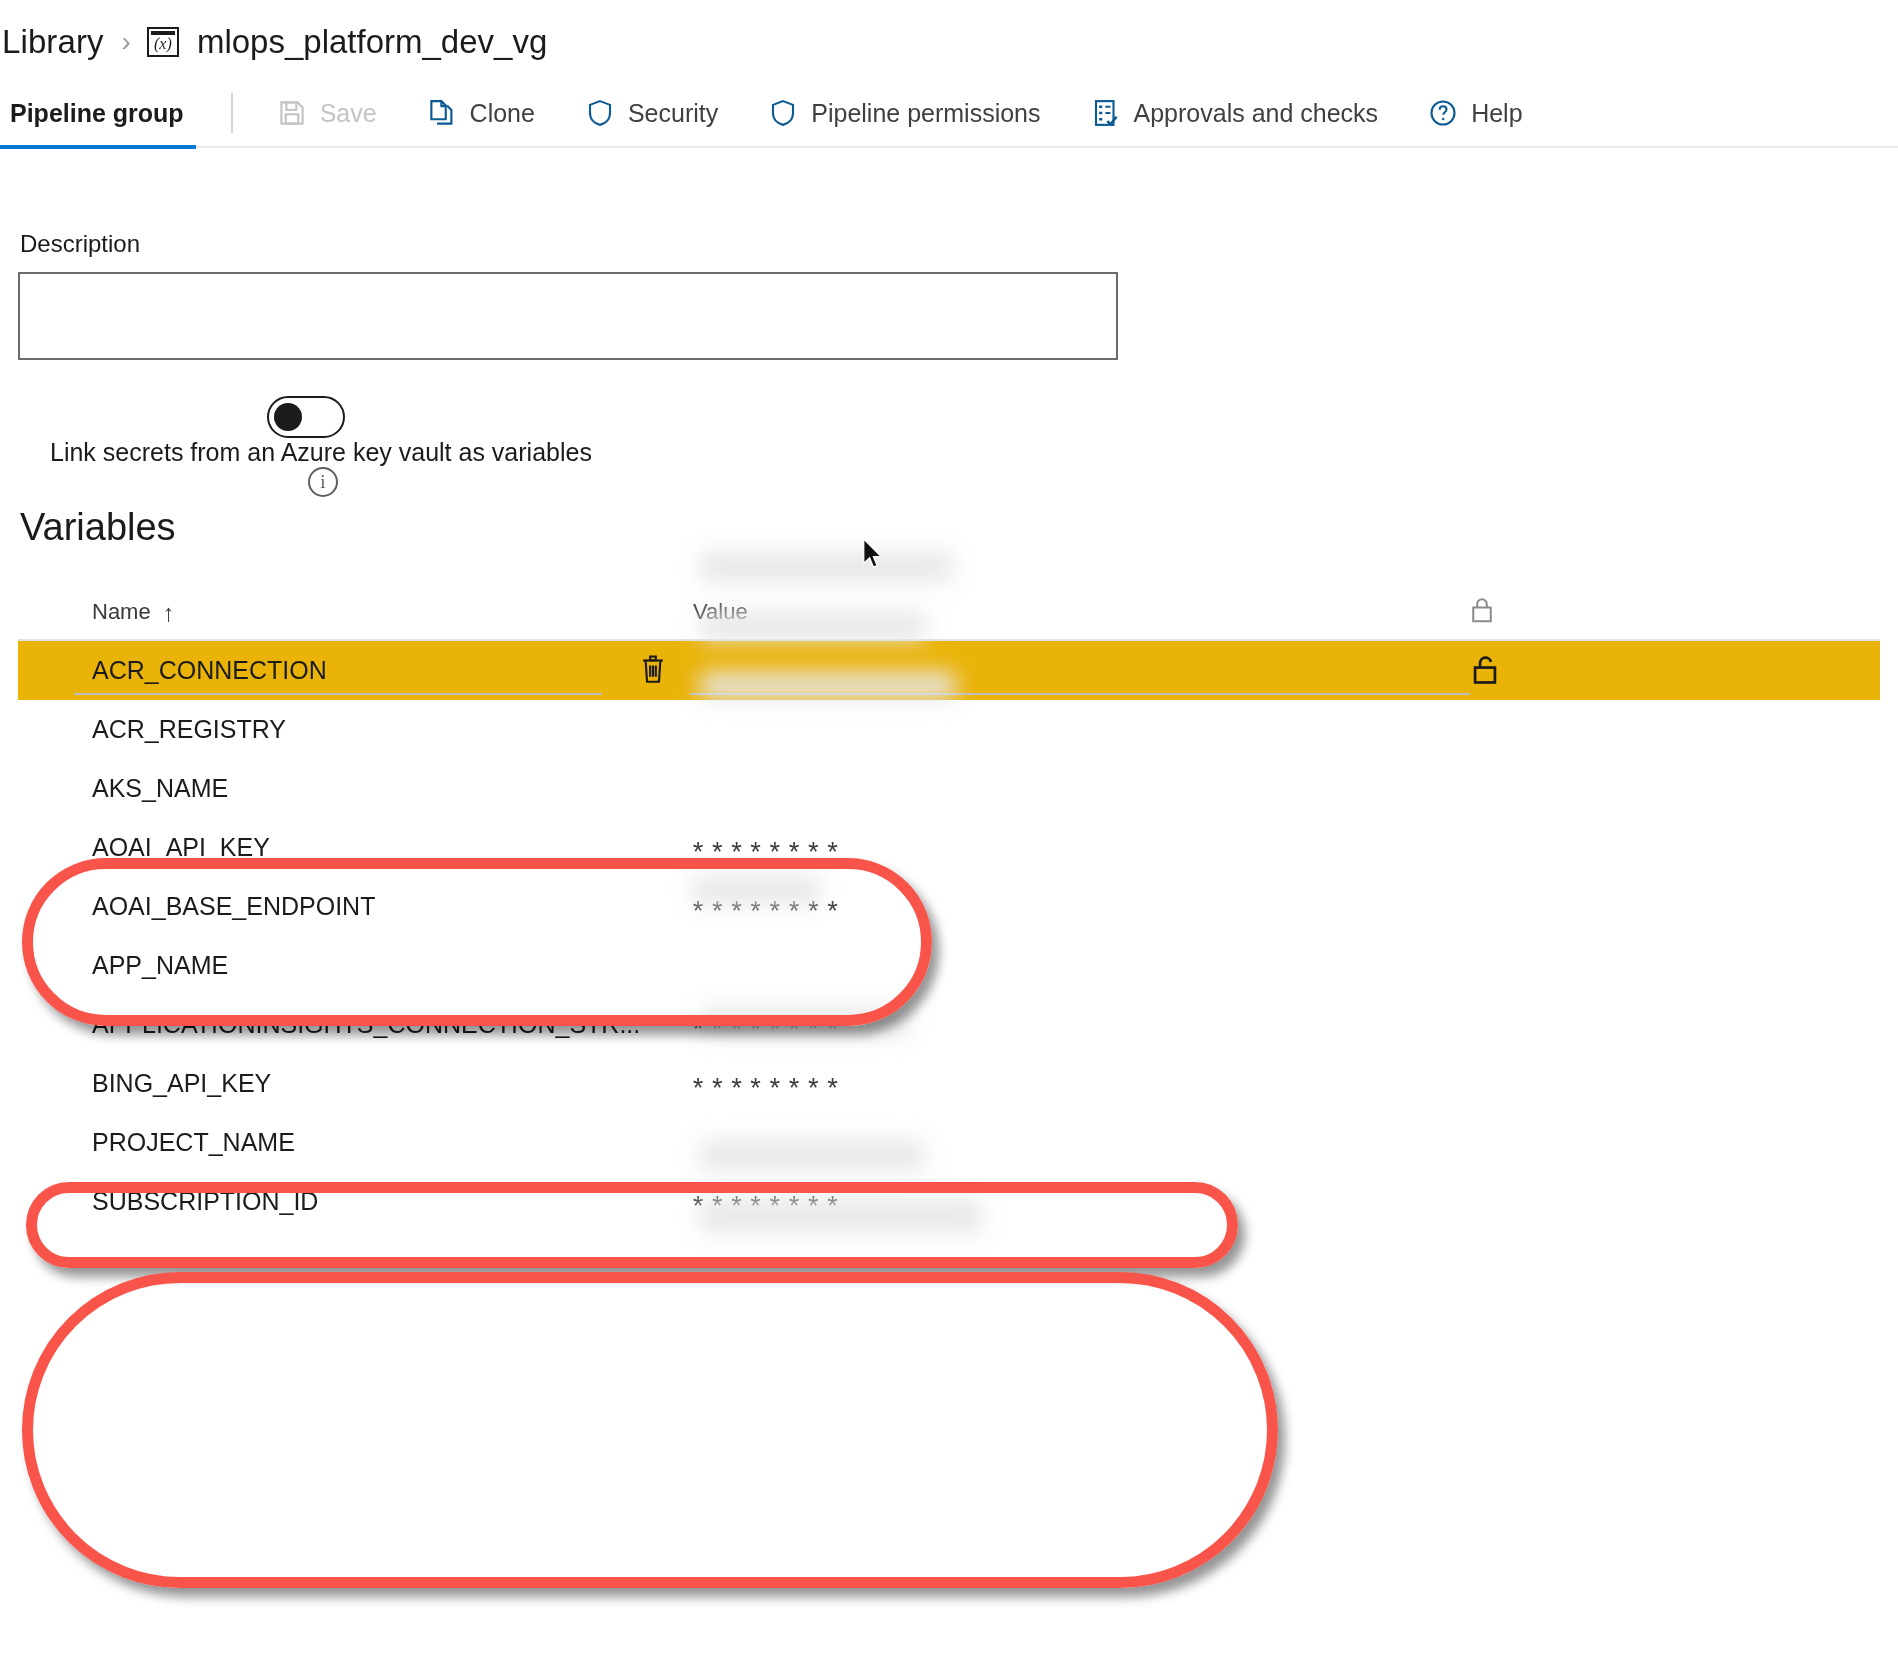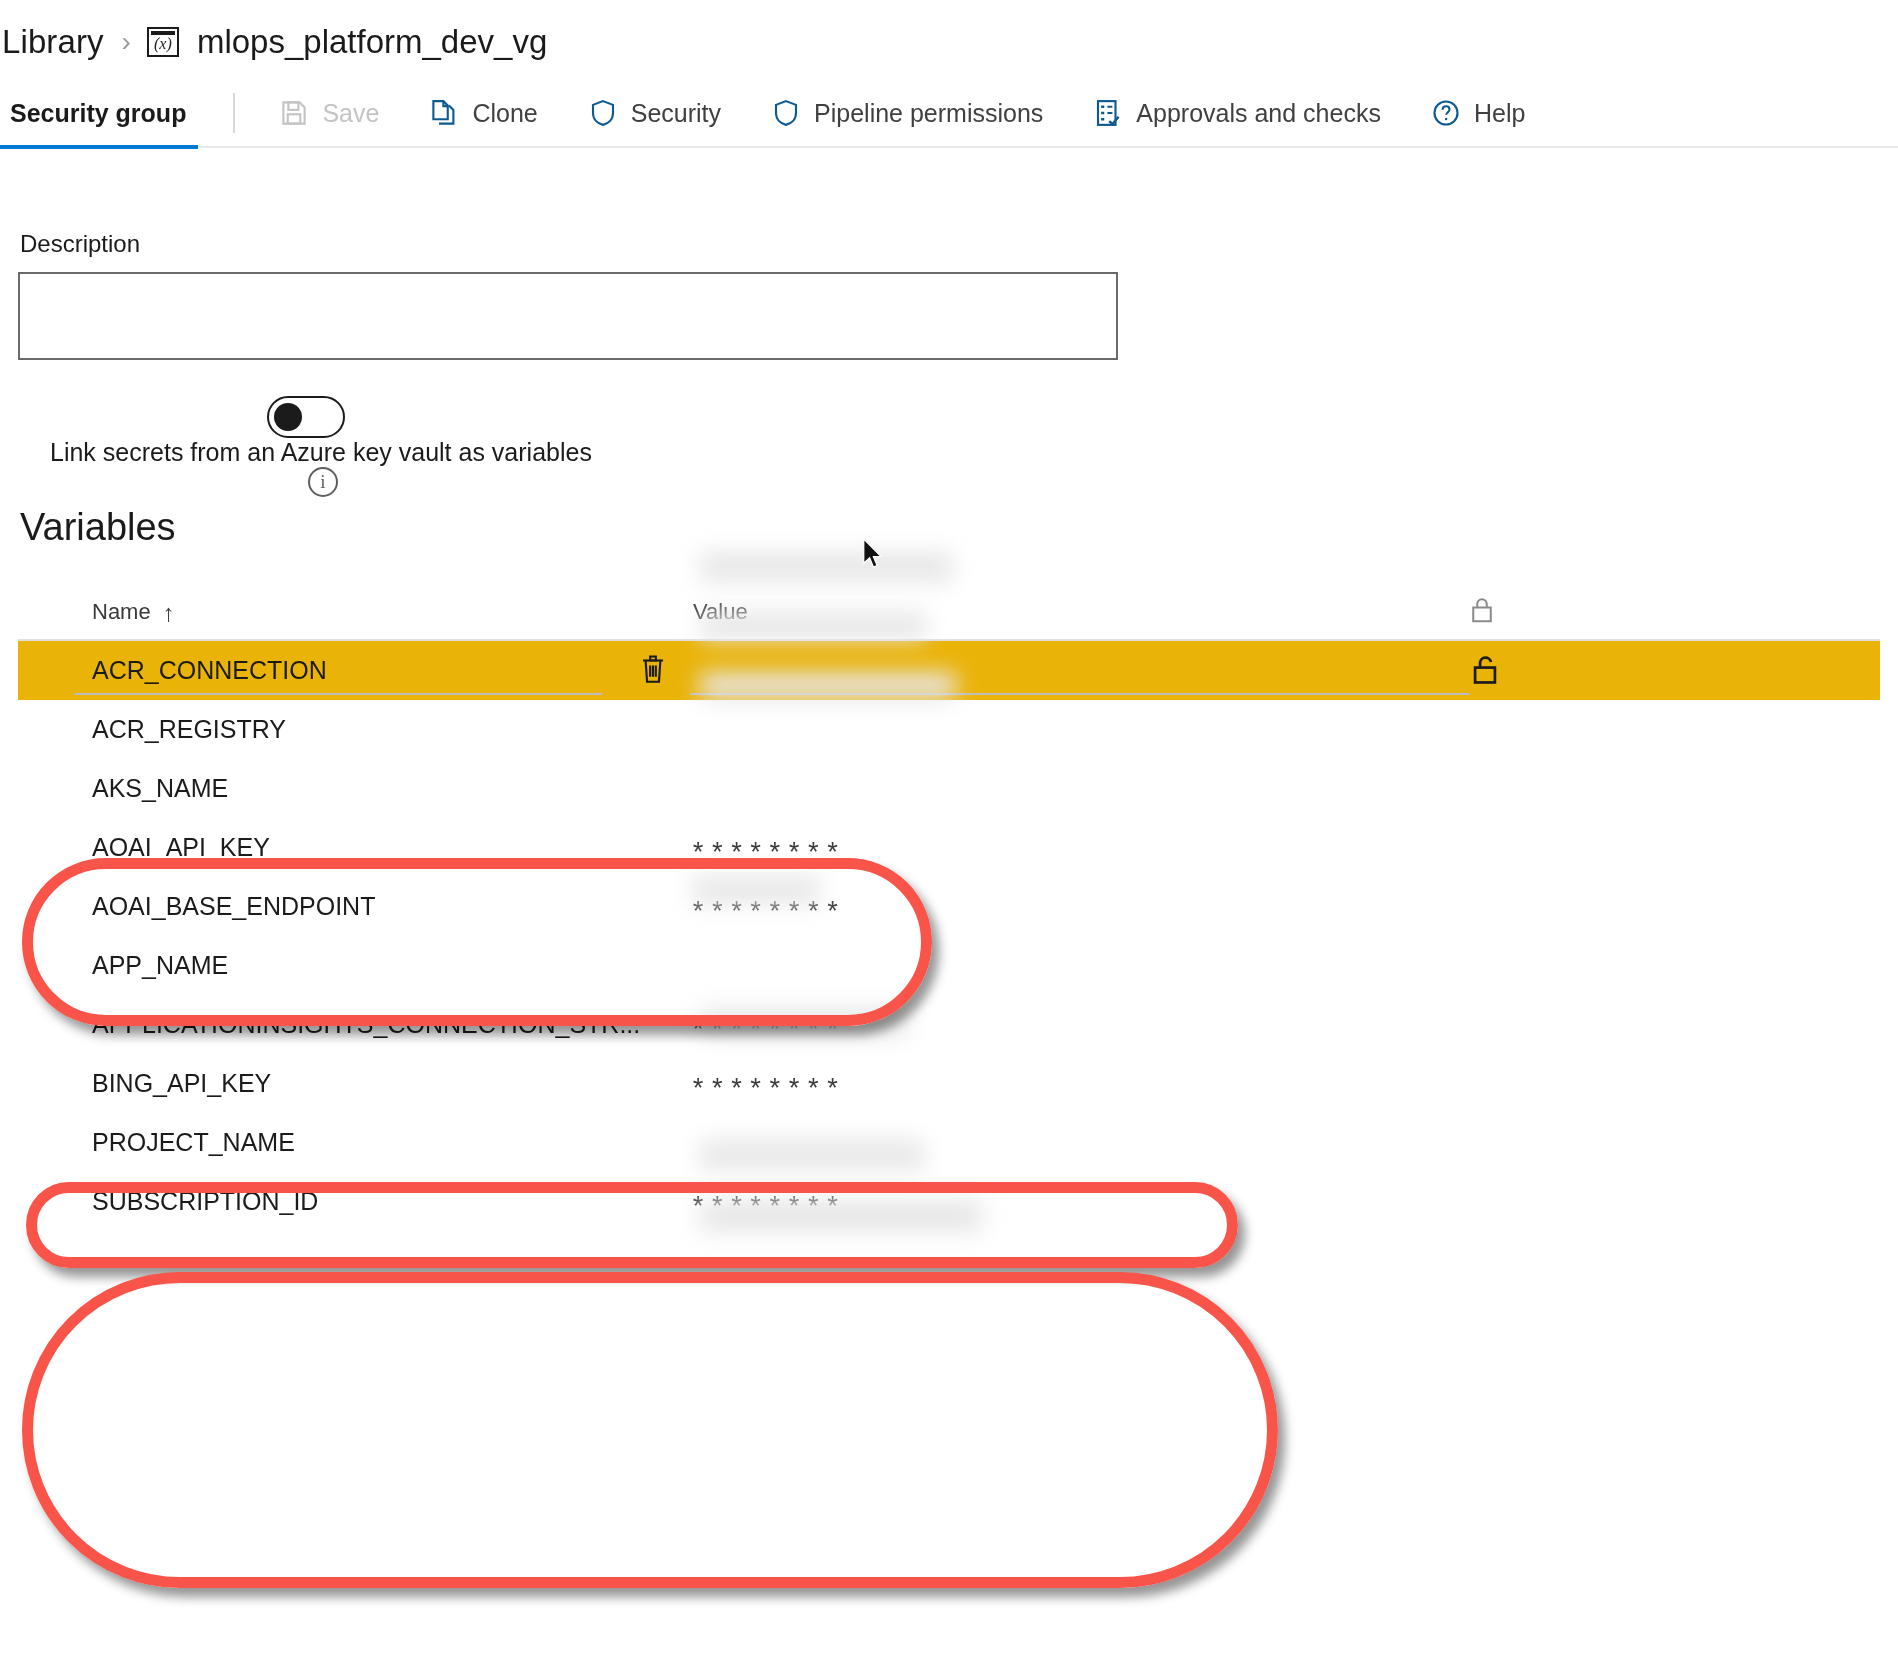--- a/index.html
+++ b/index.html
@@ -278,21 +278,21 @@
   <span class="bc-sep">›</span>
   <span class="vg-icon">
     <span>(x)</span>
   </span>
   <span class="bc-current">mlops_platform_dev_vg</span>
 </div>
 
 <div class="toolbar">
 
   <div class="tab-active">
-    <span>Security group</span>
+    <span>Pipeline group</span>
   </div>
 
   <div class="tb-divider"></div>
 
   <div class="tb-btn disabled">
     <span class="tb-ico">
       <svg width="30" height="30" viewBox="0 0 24 24" fill="none" stroke="#c4c4c4" stroke-width="1.7">
         <path d="M3.5 3.5h13l4 4v13h-17z"></path>
         <rect x="7.5" y="3.5" width="8" height="6"></rect>
         <rect x="7" y="13" width="10" height="7.5"></rect>

